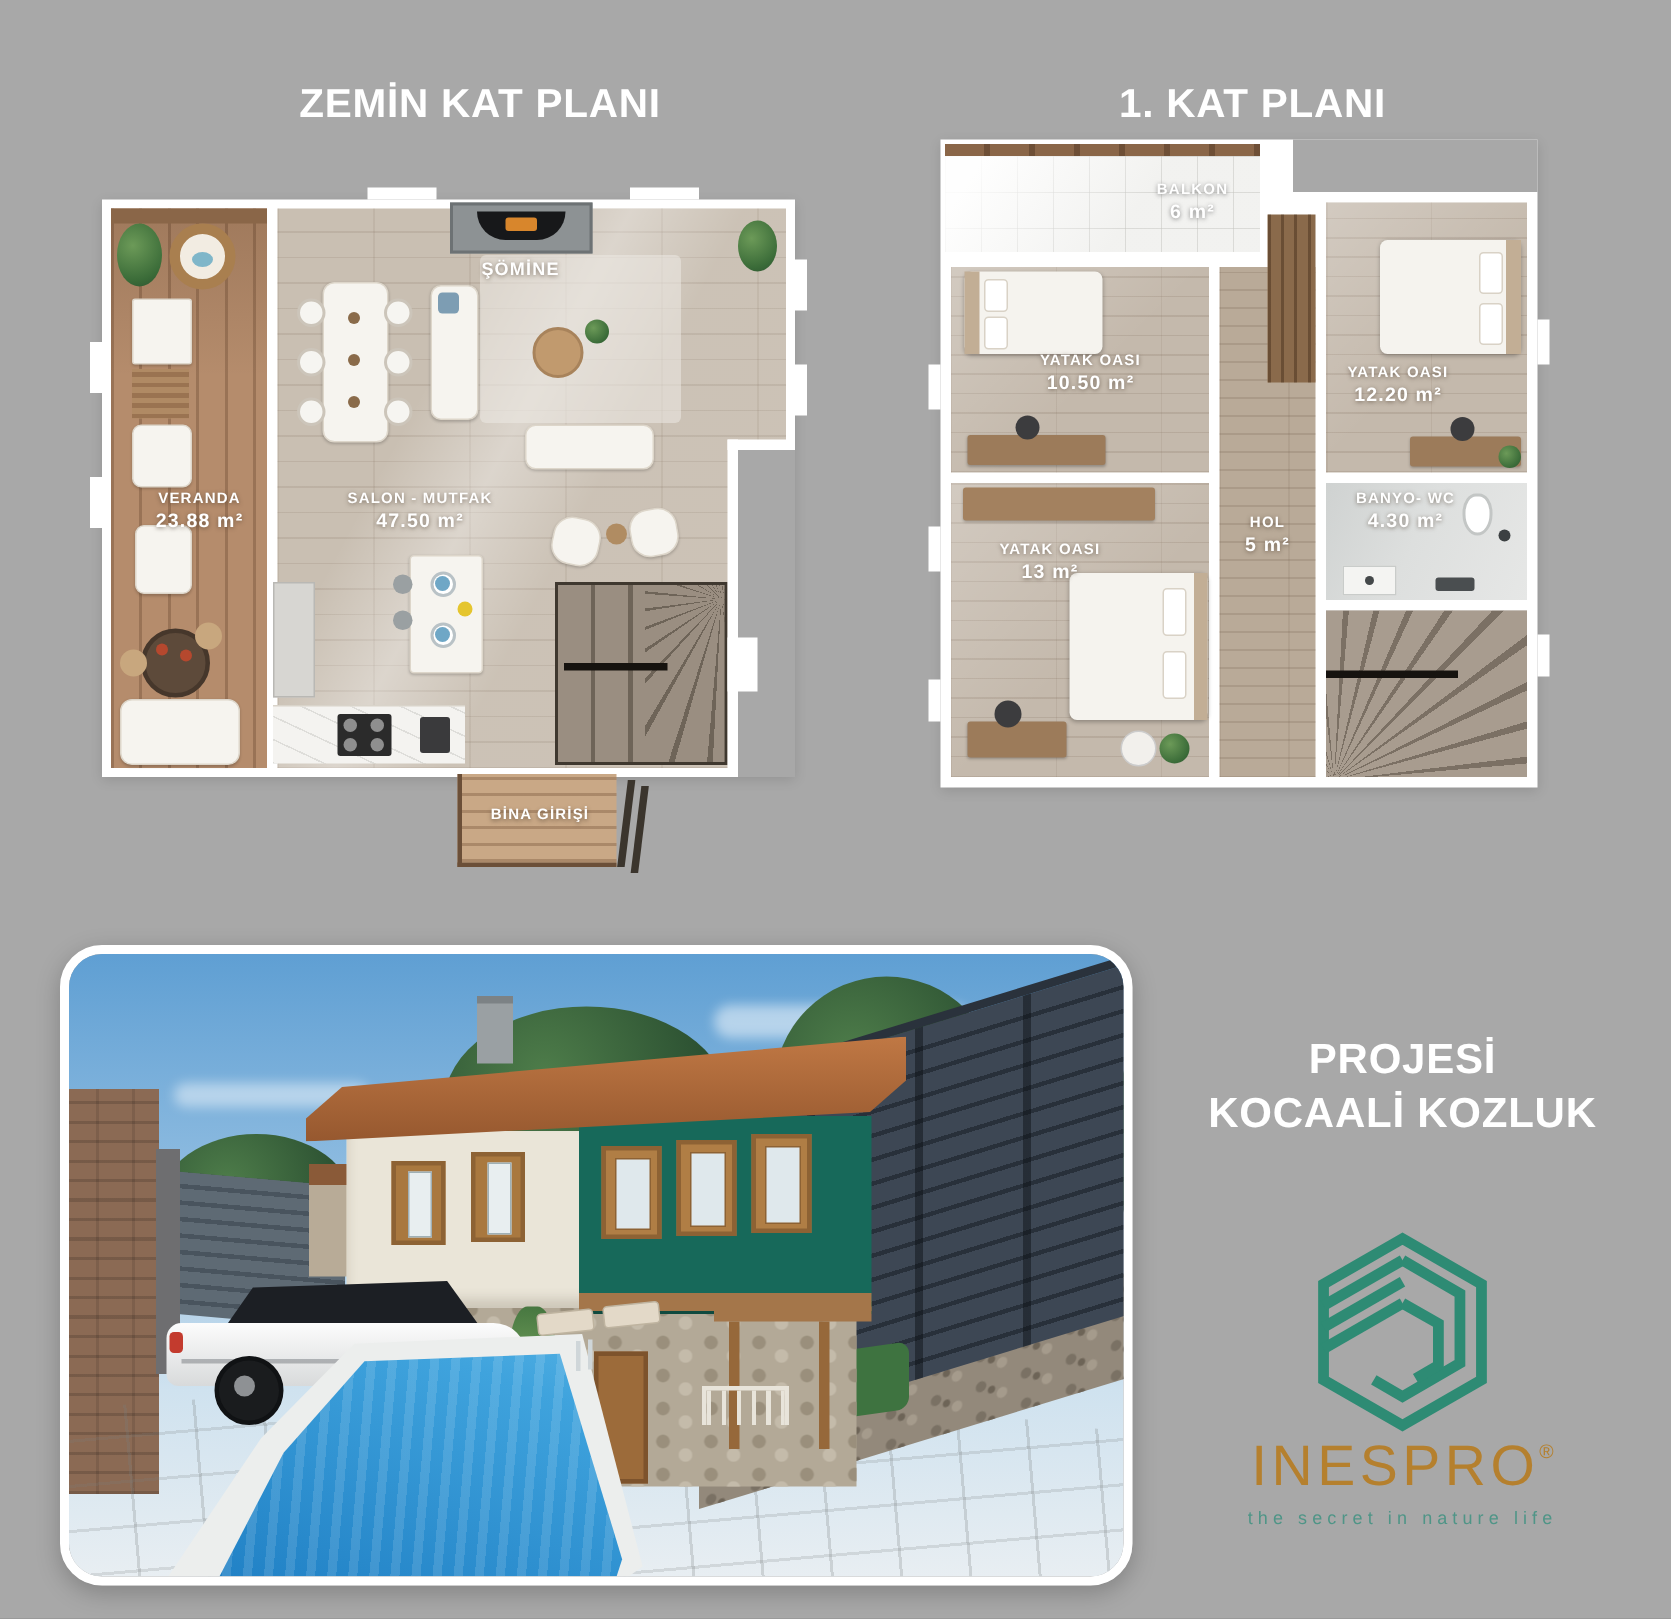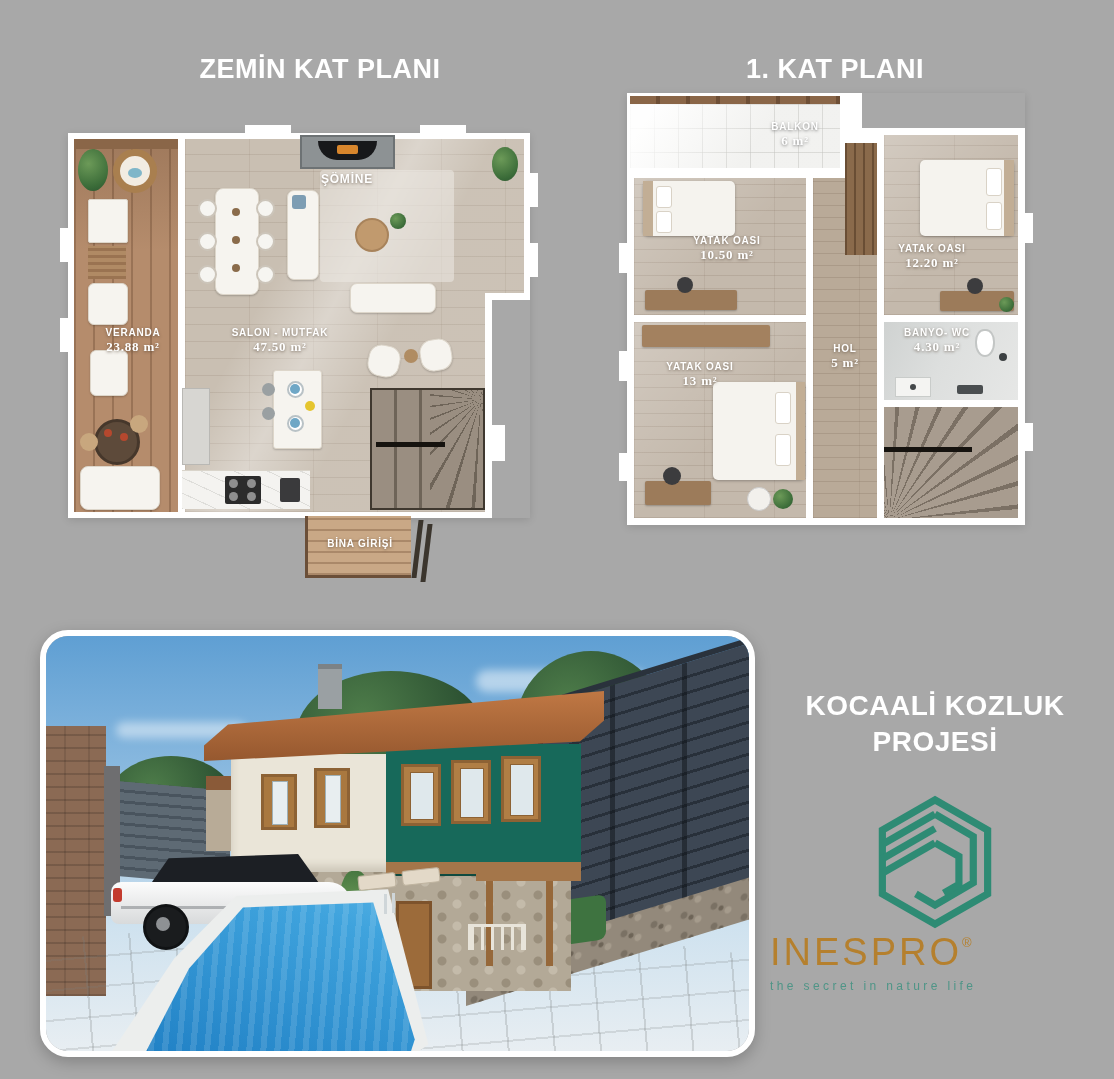--- a/index.html
+++ b/index.html
@@ -4,21 +4,21 @@
 <style>
   html,body{margin:0;padding:0;background:#8f8f8f;}
   .canvas{position:relative;width:1114px;height:1079px;background:#a8a8a8;overflow:hidden;
           font-family:"Liberation Sans", sans-serif;}
   .abs{position:absolute;}
   
   .plan-title{position:absolute;color:#fff;font-weight:bold;font-size:27px;letter-spacing:.5px;text-align:center;}
   .rlabel{position:absolute;transform:translateX(-50%);text-align:center;color:#fff;font-weight:bold;
           letter-spacing:.8px;text-shadow:0 1px 3px rgba(70,55,40,.6);white-space:nowrap;}
   .rlabel .nm{font-size:10px;}
-  .rlabel .ar{font-size:13px;margin-top:1px;font-family:Liberation Serif, serif;}
+  .rlabel .ar{font-size:13px;margin-top:1px;}
   
   .wood-salon{background-color:#c9bfb2;background-image:
      linear-gradient(118deg, rgba(255,255,255,0) 30%, rgba(255,255,255,.35) 44%, rgba(255,255,255,.05) 58%),
      repeating-linear-gradient(0deg, rgba(125,105,88,.16) 0 1px, transparent 1px 17px),
      repeating-linear-gradient(90deg, rgba(125,105,88,.12) 0 1px, transparent 1px 64px);}
   .wood-bed{background-color:#c4b9ac;background-image:
      linear-gradient(135deg, rgba(255,255,255,.25), rgba(255,255,255,0) 55%),
      repeating-linear-gradient(0deg, rgba(120,100,82,.18) 0 1px, transparent 1px 13px),
      repeating-linear-gradient(90deg, rgba(120,100,82,.12) 0 1px, transparent 1px 70px);}
   .wood-hol{background-color:#b9aa98;background-image:
@@ -68,21 +68,21 @@
   .fs-rail{position:absolute;left:0;top:36%;width:66%;height:5px;background:#16130f;}
   
   .photo{position:absolute;left:40px;top:630px;width:715px;height:427px;border:6px solid #fff;
          border-radius:28px;overflow:hidden;box-shadow:0 5px 16px rgba(0,0,0,.22);box-sizing:border-box;}
   .tree{position:absolute;border-radius:50%;background:radial-gradient(circle at 35% 35%, #4e7d4a, #2c5132 72%);}
   .tip-label{position:absolute;left:48px;top:26px;color:#fff;font-size:46px;font-weight:bold;
              letter-spacing:1px;text-shadow:0 2px 6px rgba(30,60,90,.35);}
   
   .project-title{position:absolute;left:775px;top:688px;width:320px;text-align:center;color:#fff;
                  font-weight:bold;font-size:28px;line-height:36px;letter-spacing:.5px;}
-  .logo-box{position:absolute;left:770px;top:795px;width:330px;text-align:left;}
+  .logo-box{position:absolute;left:770px;top:821px;width:330px;text-align:center;}
   .logo-name{font-size:38px;letter-spacing:3px;color:#b5802e;margin-top:2px;}
   .logo-name sup{font-size:13px;vertical-align:18px;letter-spacing:0;}
   .tagline{font-size:12px;letter-spacing:3.4px;color:#4f9587;margin-top:5px;}
 </style>
 </head>
 <body>
 
 <div class="canvas">
 
   <div class="plan-title" style="left:155px;top:54px;width:330px;">ZEMİN KAT PLANI</div>
@@ -358,22 +358,22 @@
       <div class="abs" style="inset:0;background:repeating-linear-gradient(95deg,rgba(255,255,255,.12) 0 6px,transparent 6px 14px);"></div>
     </div>
     <div class="abs" style="left:338px;top:258px;width:3px;height:20px;background:#cfd6d9;"></div>
     <div class="abs" style="left:346px;top:257px;width:3px;height:20px;background:#cfd6d9;"></div>
     <div class="abs" style="left:312px;top:238px;width:36px;height:13px;background:#e3d9c8;border:1px solid #bfb4a0;border-radius:3px;transform:rotate(-6deg);"></div>
     <div class="abs" style="left:356px;top:233px;width:36px;height:13px;background:#e3d9c8;border:1px solid #bfb4a0;border-radius:3px;transform:rotate(-6deg);"></div>
 
   </div>
 
   <div class="project-title">
+    <div>PROJESİ</div>
     <div>KOCAALİ KOZLUK</div>
-    <div>PROJESİ</div>
   </div>
 
   <div class="logo-box">
     <svg width="120" height="134" viewBox="0 0 150 168" style="display:block;margin:0 auto;">
       <g fill="none" stroke="#2e8b74" stroke-width="9">
         <path d="M75 6 L141 44 V124 L75 162 L9 124 V44 Z"></path>
         <path d="M9 62 L75 24"></path>
         <path d="M9 80 L75 42"></path>
         <path d="M9 98 L75 60"></path>
         <path d="M75 24 L123 52 L123 110 L75 138 L51 124"></path>

